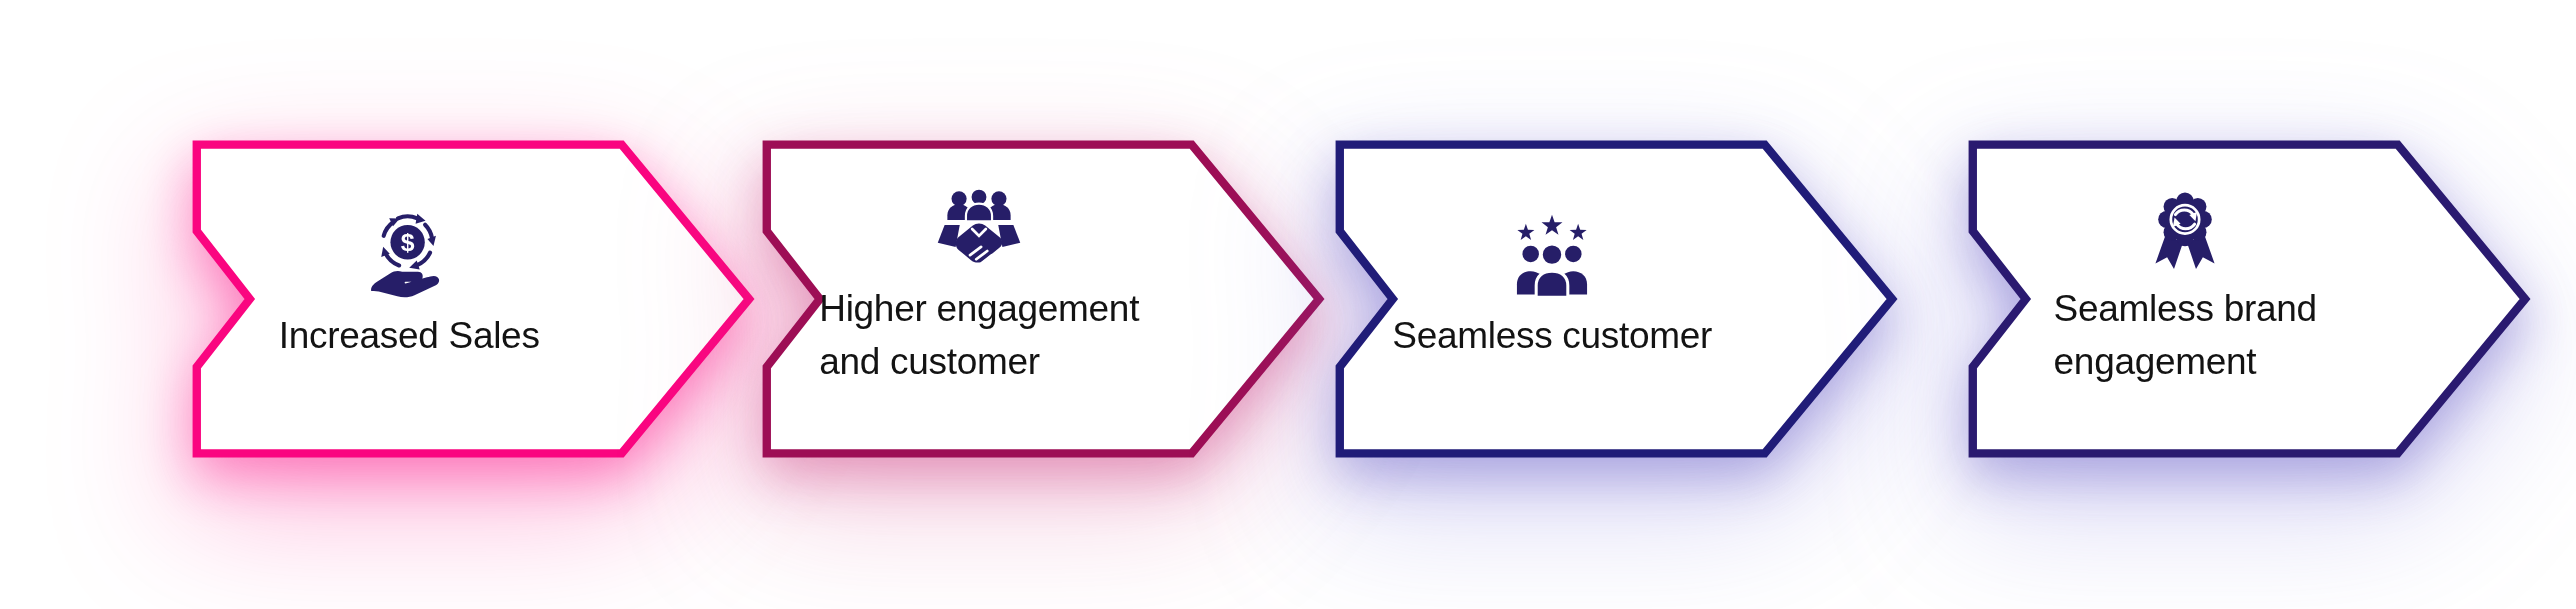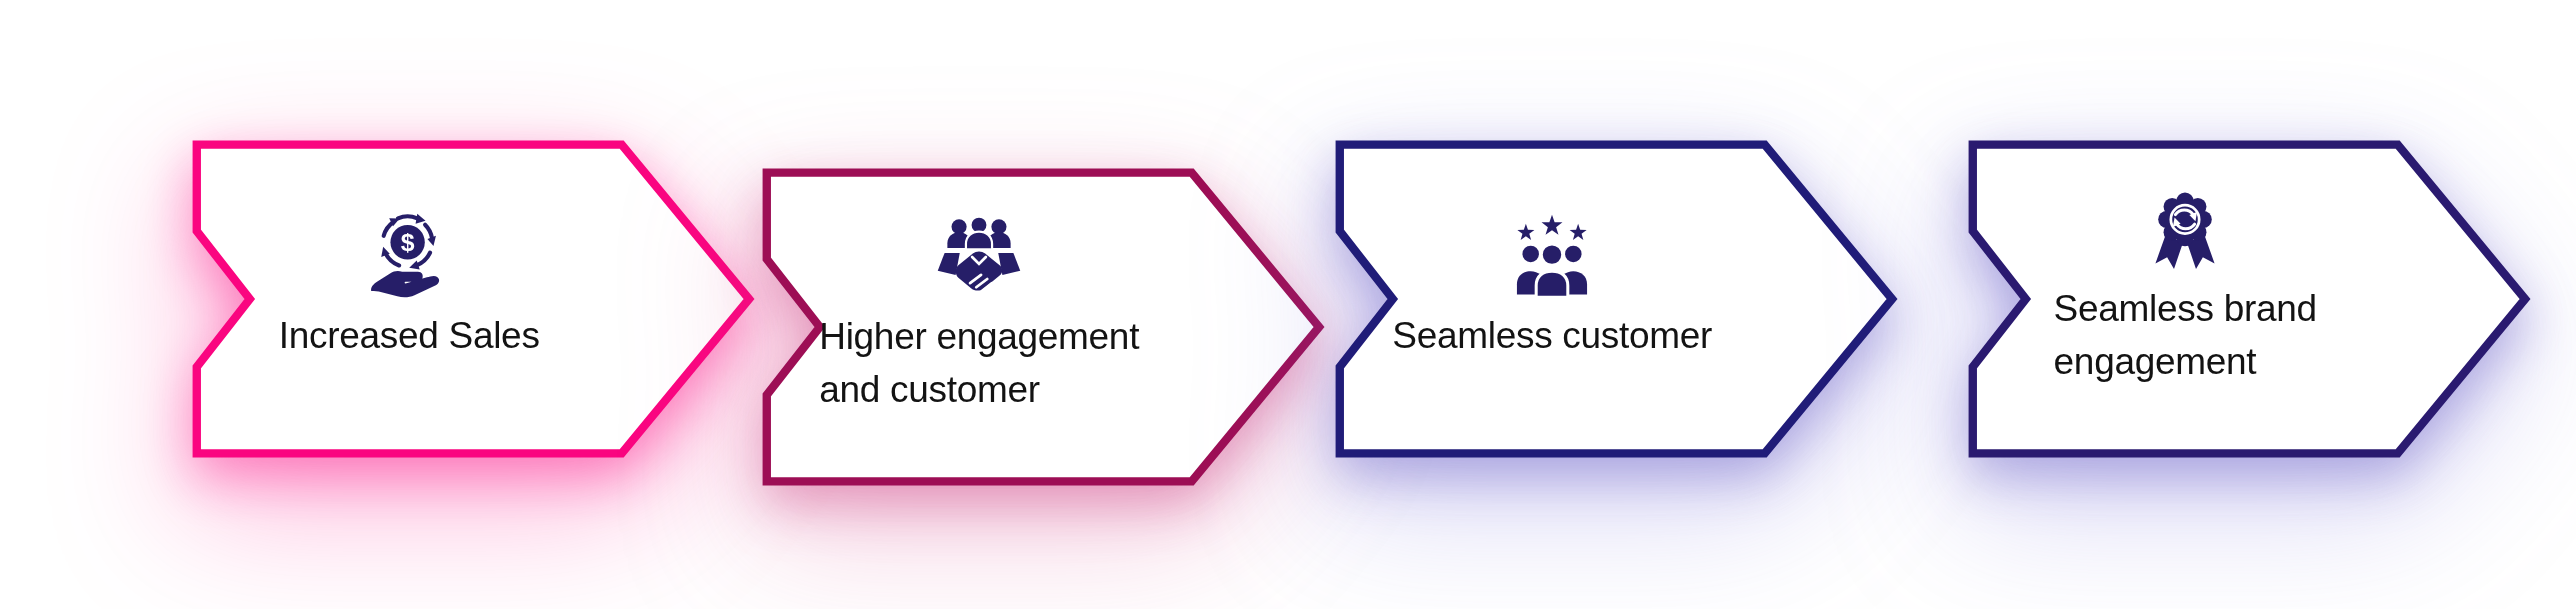--- a/index.html
+++ b/index.html
@@ -55,21 +55,21 @@
         <circle class="fill" cx="31" cy="22" r="12.5"></circle>
         <text class="dollar" x="31" y="28.5" text-anchor="middle">$</text>
         <path class="fill" d="M4.5,57.5 C4,54.5 6,52.5 9,50.5 L18.5,44.5 C21,43 24,42.5 27,43.5 L38.5,43.5 C41.5,43.5 42.5,46 41.8,48 C41.2,49.8 39.3,50.8 37.3,50.8 L29.5,50.8 C28.6,50.8 28.6,52 29.5,52 L45,47.5 C47.5,46.8 50.5,45.8 52.5,47.2 C54.8,48.8 54.2,51.8 51.5,53.2 L36,60.5 C32,62.3 27.5,62.5 23.5,61.2 L10,57.8 C8,57.3 6,57.3 4.5,57.5 Z"></path>
       </svg>
       <div class="label">
         <div>Increased Sales</div>
       </div>
     </div>
   </div>
 
-  <div class="step" style="left: 762px; margin-top: 28px; --accent: #9D0E55; --glow-a: rgba(190,25,105,0.36); --glow-b: rgba(215,70,140,0.26);">
+  <div class="step" style="left: 762px; --accent: #9D0E55; --glow-a: rgba(190,25,105,0.36); --glow-b: rgba(215,70,140,0.26);">
     <svg class="chevron-svg" width="560" height="318" viewBox="0 0 602 342">
       <path class="chevron-path" d="M5,5 L462,5 L599,171 L462,337 L5,337 L5,244 L62,171 L5,98 Z"></path>
     </svg>
     <div class="content">
       <svg class="icon" viewBox="0 0 64 64">
         <circle class="fill" cx="17.5" cy="10" r="5.5"></circle>
         <path class="fill" d="M9,25.5 v-3.5 c0,-5 4,-8 8.5,-8 c4.5,0 8.5,3 8.5,8 v3.5 z"></path>
         <circle class="fill" cx="46.5" cy="10" r="5.5"></circle>
         <path class="fill" d="M38,25.5 v-3.5 c0,-5 4,-8 8.5,-8 c4.5,0 8.5,3 8.5,8 v3.5 z"></path>
         <circle class="fill" cx="32" cy="8.8" r="6.2" stroke="#ffffff" stroke-width="1.6"></circle>

